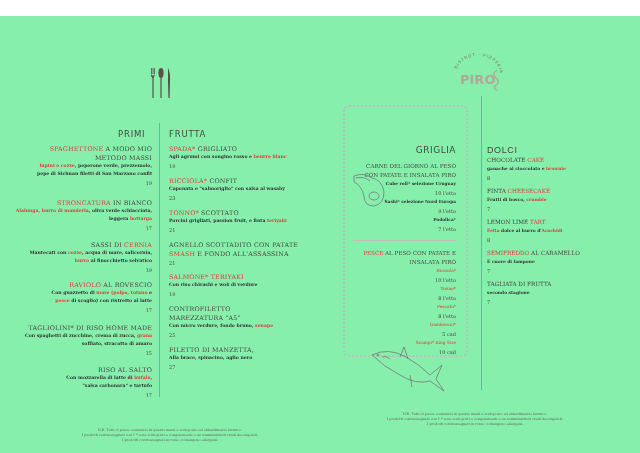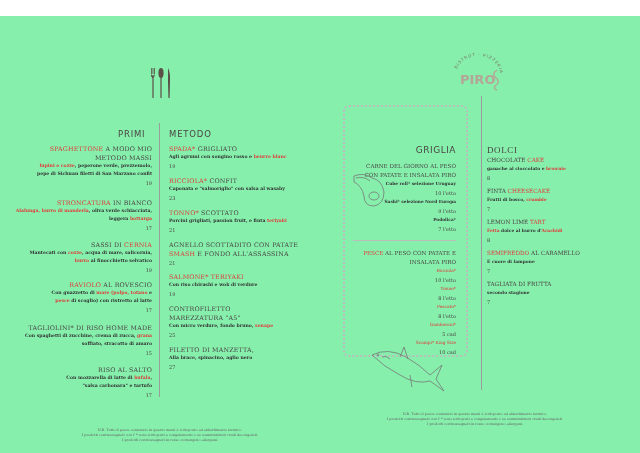--- a/index.html
+++ b/index.html
@@ -34,21 +34,21 @@
                border:2px dotted #bdbdbd; border-radius:6px; }
   .grill-inner { position:absolute; right:10px; left:8px; top:6px; text-align:right; }
   .grill-inner .h { font-family:"DejaVu Sans", sans-serif; font-size:9px; letter-spacing:0.5px; margin-bottom:7px; color:#4a4544;margin-top:32px; }
   .grill-inner .t { font-size:5.6px; line-height:9px; color:#4a4544; }
   .grill-inner .s { font-size:4.3px; line-height:8px; font-weight:bold; color:#333; }
   .grill-inner .p { font-size:5px; line-height:10px; color:#4a4544; }
   .grill-inner .s.red { color:#e03c3a; font-weight:normal; }
   .sep { height:1px; background:#bdbdbd; margin:6px 0 8px 0; }
 
   .dolci { position:absolute; left:487px; top:145px; width:130px; }
-  .dolci .h { font-family:Liberation Serif, serif; font-size:9px; letter-spacing:0.6px; margin-bottom:1px; color:#4a4544; }
+  .dolci .h { font-family:Liberation Sans, sans-serif; font-size:9px; letter-spacing:0.6px; margin-bottom:1px; color:#4a4544; }
   .dolci .t { font-size:5.7px; line-height:9px; color:#4a4544; }
   .dolci .d { font-size:4.4px; line-height:8px; font-weight:bold; color:#333; }
   .dolci .p { font-size:5px; line-height:10px; margin-bottom:4px; color:#4a4544; }
 
   .meat, .fish { position:absolute; }
 </style>
 </head>
 <body>
 
 <div class="page left">
@@ -60,21 +60,21 @@
         <rect x="4.2" y="0" width="0.8" height="6"></rect>
       <path d="M1 6 Q3 9 5 6 L5 7 Q3.6 9.5 3.6 10 L3.6 30 L2.4 30 L2.4 10 Q1 9 1 7 Z"></path>
       <ellipse cx="11" cy="5" rx="2.6" ry="5"></ellipse>
       <rect x="10.4" y="9" width="1.2" height="21"></rect>
       <path d="M18 0 Q20.5 4 20 14 L19.6 30 L18.4 30 L18 14 Z"></path>
     </g>
   </svg>
 
   <div class="col-head" style="left:118px; top:113px;">PRIMI</div>
   <div class="vline" style="left:159px; top:107px; height:274px;"></div>
-  <div class="col-head" style="left:169px; top:113px;">METODO</div>
+  <div class="col-head" style="left:169px; top:113px;">FRUTTA</div>
 
   <div class="primi">
     <div class="item" style="top:0; width:152px;">
       <div class="title"><span class="red">SPAGHETTONE</span><span> A MODO MIO</span></div>
       <div class="title">METODO MASSI</div>
       <div class="desc"><span class="red">lupini e cozze</span><span>,  peperone verde, prezzemolo,</span></div>
       <div class="desc"><span>pepe di Sichuan filetti di San Marzano confit</span></div>
       <div class="price">19</div>
     </div>
     <div class="item" style="top:54px; width:152px;">

